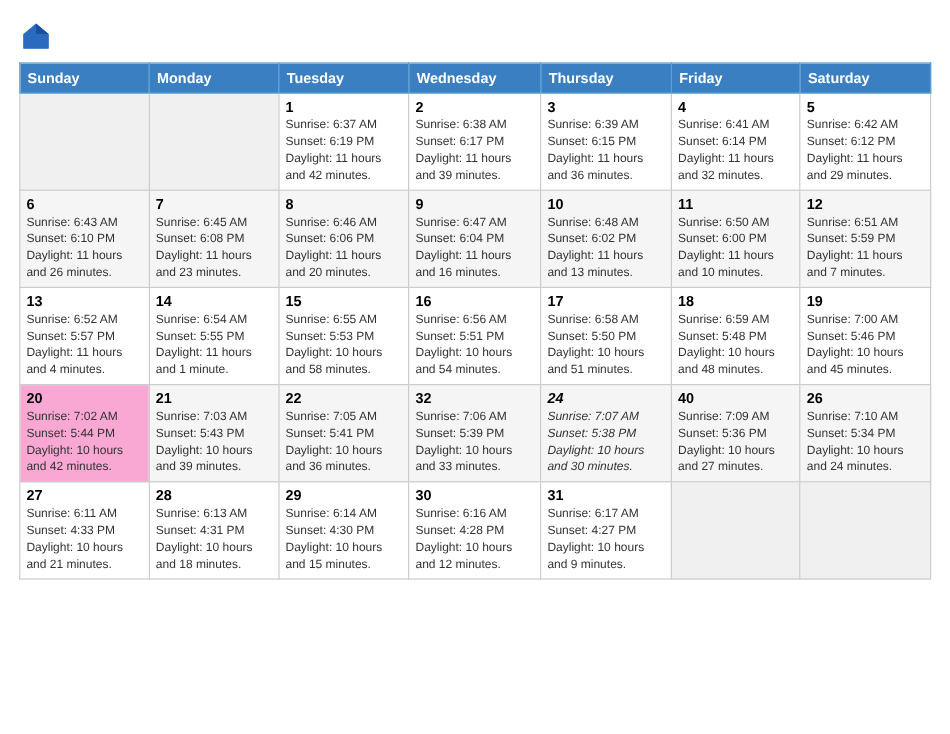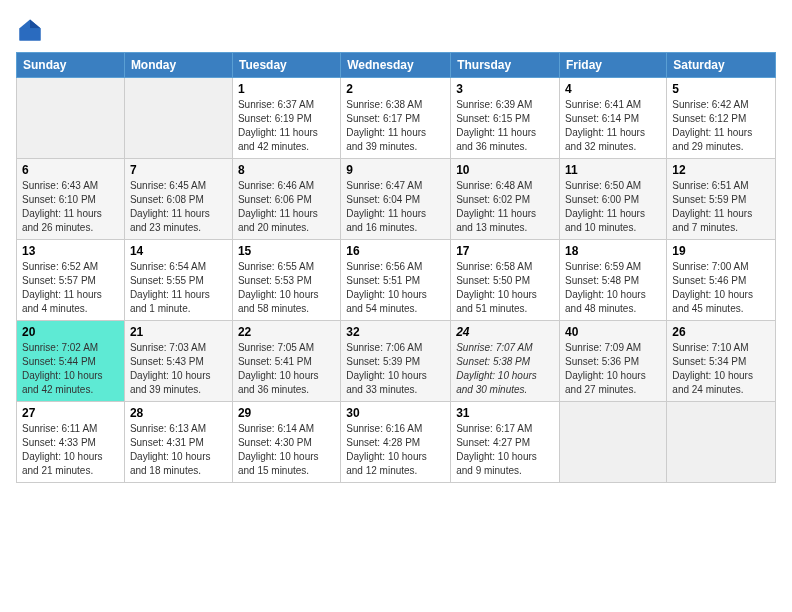--- a/index.html
+++ b/index.html
@@ -208,21 +208,21 @@
           <td>
             <span class="day-number">18</span>
             <div class="day-info">Sunrise: 6:59 AM<br>Sunset: 5:48 PM<br>Daylight: 10 hours and 48 minutes.</div>
           </td>
           <td>
             <span class="day-number">19</span>
             <div class="day-info">Sunrise: 7:00 AM<br>Sunset: 5:46 PM<br>Daylight: 10 hours and 45 minutes.</div>
           </td>
         </tr>
         <tr style="background: rgb(245, 245, 245);">
-          <td style="background: #5eead4;">
+          <td style="background: #f9a8d4;">
             <span class="day-number">20</span>
             <div class="day-info">Sunrise: 7:02 AM<br>Sunset: 5:44 PM<br>Daylight: 10 hours and 42 minutes.</div>
           </td>
           <td style="background: rgb(245, 245, 245);">
             <span class="day-number">21</span>
             <div class="day-info">Sunrise: 7:03 AM<br>Sunset: 5:43 PM<br>Daylight: 10 hours and 39 minutes.</div>
           </td>
           <td style="background: rgb(245, 245, 245);">
             <span class="day-number">22</span>
             <div class="day-info">Sunrise: 7:05 AM<br>Sunset: 5:41 PM<br>Daylight: 10 hours and 36 minutes.</div>

